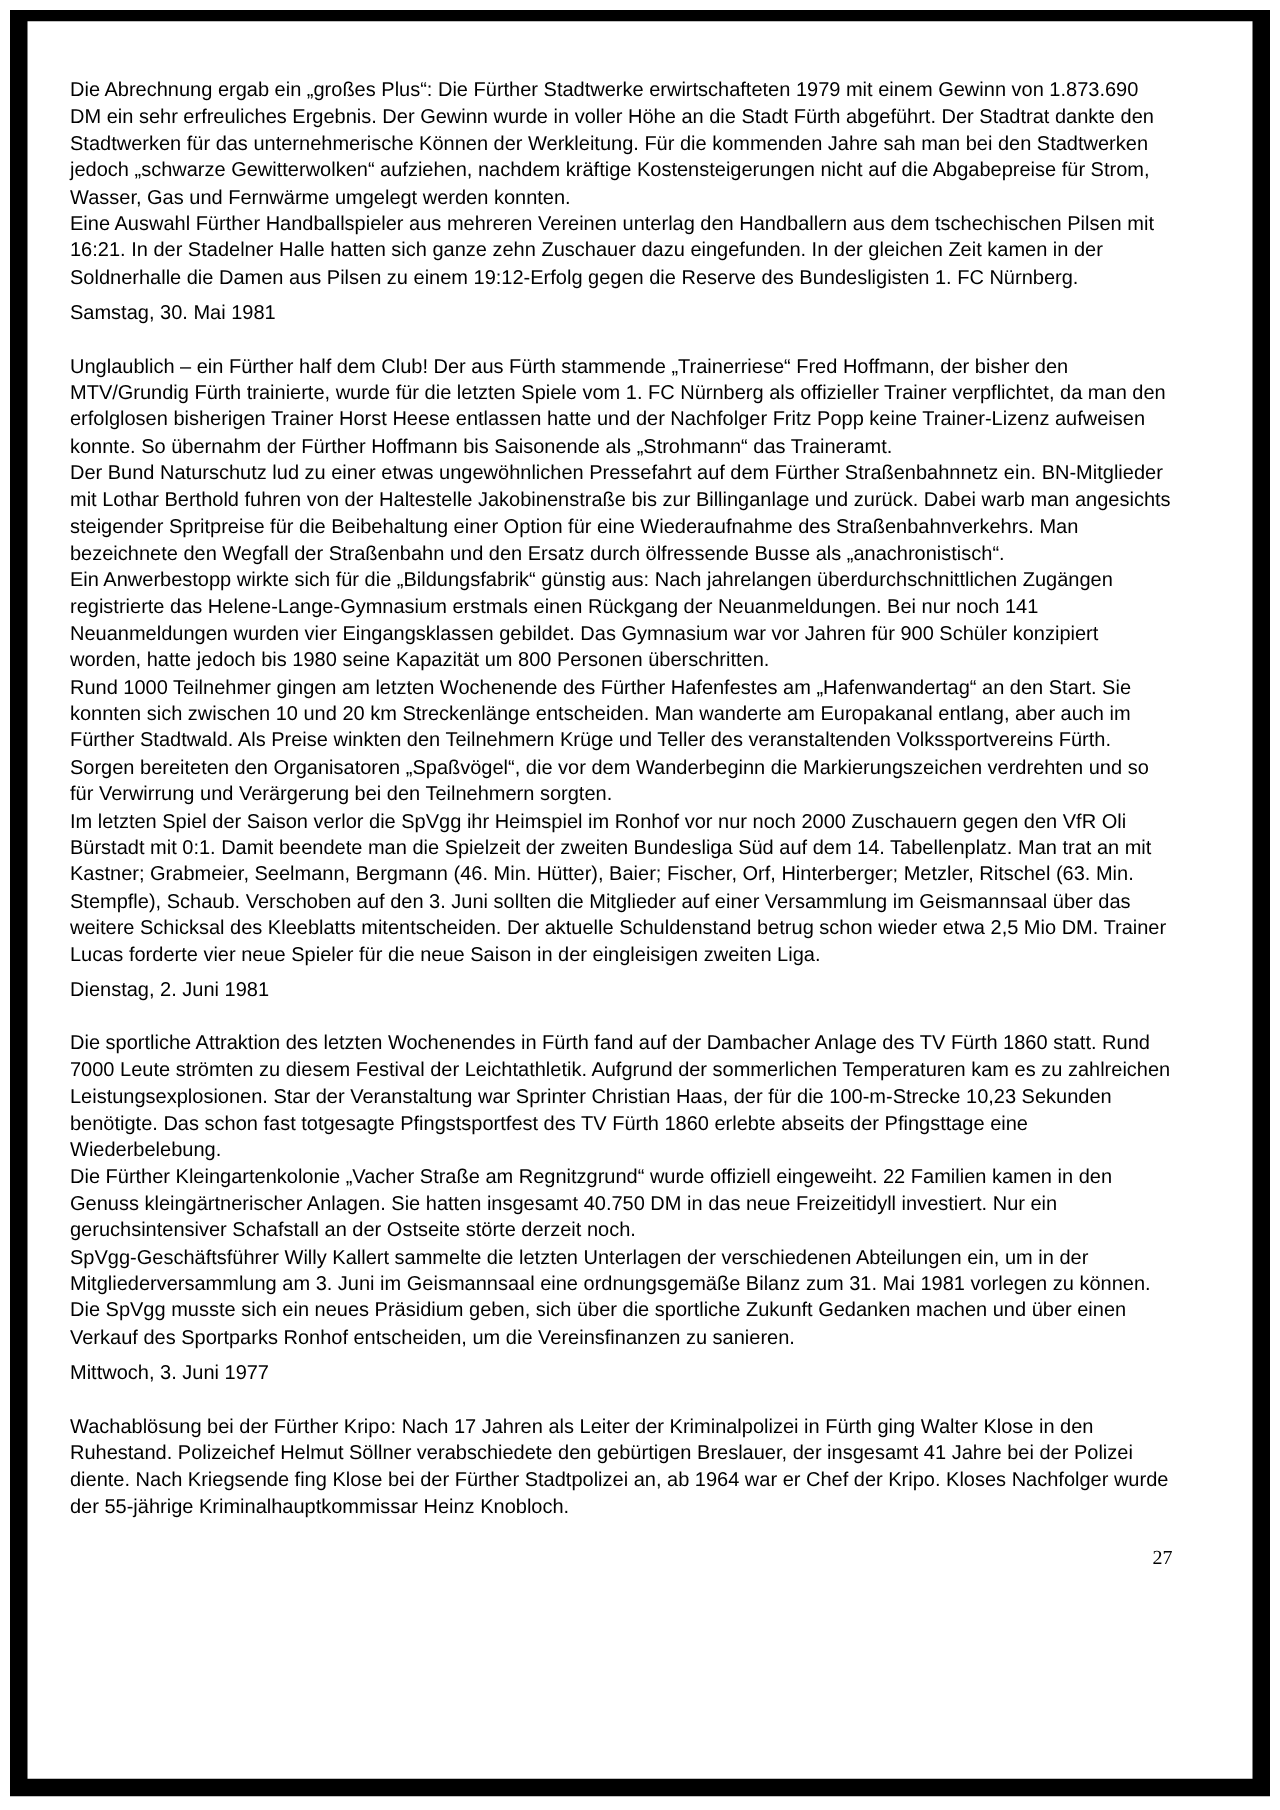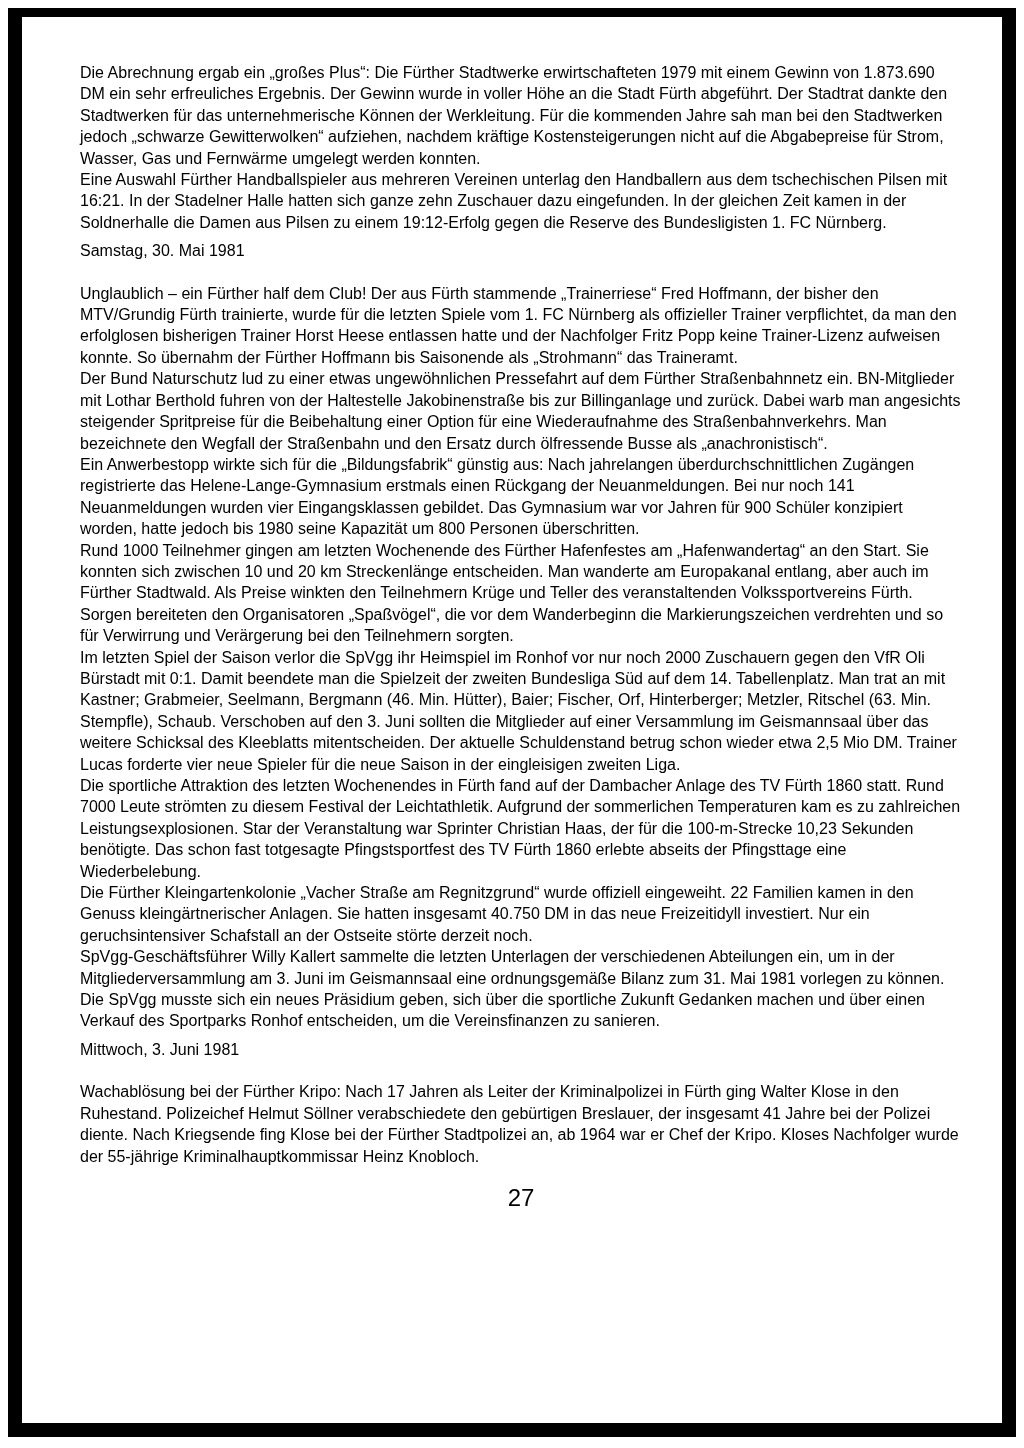--- a/index.html
+++ b/index.html
@@ -24,57 +24,58 @@
     left: 8px;
     right: 8px;
     bottom: 11px;
     border-style: solid;
     border-color: #000000;
     border-width: 9px 14px 14px 14px;
     pointer-events: none;
   }
   .content {
     position: absolute;
-    left: 80px;
+    left: 56px;
     top: 62px;
     width: 882px;
     font-size: 16px;
     line-height: 21.4px;
     text-align: left;
   }
   .para {
     margin: 0;
     white-space: normal;
   }
   .heading {
     font-weight: normal;
     margin: 7px 0 21px 0;
   }
   .page-number {
     margin-top: 20px;
-    text-align: center;
-    font-family: Liberation Sans, sans-serif;
-    font-size: 24px;
+    text-align: right;
+    font-family: Liberation Serif, serif;
+    font-size: 16px;
   }
 </style>
 </head>
 <body>
 
 <div class="page">
   <div class="scan-frame"></div>
   <div class="content" id="content">
 
   <div class="para">Die Abrechnung ergab ein „großes Plus“: Die Fürther Stadtwerke erwirtschafteten 1979 mit einem Gewinn von 1.873.690 DM ein sehr erfreuliches Ergebnis. Der Gewinn wurde in voller Höhe an die Stadt Fürth abgeführt. Der Stadtrat dankte den Stadtwerken für das unternehmerische Können der Werkleitung. Für die kommenden Jahre sah man bei den Stadtwerken jedoch „schwarze Gewitterwolken“ aufziehen, nachdem kräftige Kostensteigerungen nicht auf die Abgabepreise für Strom, Wasser, Gas und Fernwärme umgelegt werden konnten.</div>
       <div class="para">Eine Auswahl Fürther Handballspieler aus mehreren Vereinen unterlag den Handballern aus dem tschechischen Pilsen mit 16:21. In der Stadelner Halle hatten sich ganze zehn Zuschauer dazu eingefunden. In der gleichen Zeit kamen in der Soldnerhalle die Damen aus Pilsen zu einem 19:12-Erfolg gegen die Reserve des Bundesligisten 1. FC Nürnberg.</div>
       <div class="heading">Samstag, 30. Mai 1981</div>
       <div class="para">Unglaublich – ein Fürther half dem Club! Der aus Fürth stammende „Trainerriese“ Fred Hoffmann, der bisher den MTV/Grundig Fürth trainierte, wurde für die letzten Spiele vom 1. FC Nürnberg als offizieller Trainer verpflichtet, da man den erfolglosen bisherigen Trainer Horst Heese entlassen hatte und der Nachfolger Fritz Popp keine Trainer-Lizenz aufweisen konnte. So übernahm der Fürther Hoffmann bis Saisonende als „Strohmann“ das Traineramt.</div>
       <div class="para">Der Bund Naturschutz lud zu einer etwas ungewöhnlichen Pressefahrt auf dem Fürther Straßenbahnnetz ein. BN-Mitglieder mit Lothar Berthold fuhren von der Haltestelle Jakobinenstraße bis zur Billinganlage und zurück. Dabei warb man angesichts steigender Spritpreise für die Beibehaltung einer Option für eine Wiederaufnahme des Straßenbahnverkehrs. Man bezeichnete den Wegfall der Straßenbahn und den Ersatz durch ölfressende Busse als „anachronistisch“.</div>
       <div class="para">Ein Anwerbestopp wirkte sich für die „Bildungsfabrik“ günstig aus: Nach jahrelangen überdurchschnittlichen Zugängen registrierte das Helene-Lange-Gymnasium erstmals einen Rückgang der Neuanmeldungen. Bei nur noch 141 Neuanmeldungen wurden vier Eingangsklassen gebildet. Das Gymnasium war vor Jahren für 900 Schüler konzipiert worden, hatte jedoch bis 1980 seine Kapazität um 800 Personen überschritten.</div>
       <div class="para">Rund 1000 Teilnehmer gingen am letzten Wochenende des Fürther Hafenfestes am „Hafenwandertag“ an den Start. Sie konnten sich zwischen 10 und 20 km Streckenlänge entscheiden. Man wanderte am Europakanal entlang, aber auch im Fürther Stadtwald. Als Preise winkten den Teilnehmern Krüge und Teller des veranstaltenden Volkssportvereins Fürth. Sorgen bereiteten den Organisatoren „Spaßvögel“, die vor dem Wanderbeginn die Markierungszeichen verdrehten und so für Verwirrung und Verärgerung bei den Teilnehmern sorgten.</div>
       <div class="para">Im letzten Spiel der Saison verlor die SpVgg ihr Heimspiel im Ronhof vor nur noch 2000 Zuschauern gegen den VfR Oli Bürstadt mit 0:1. Damit beendete man die Spielzeit der zweiten Bundesliga Süd auf dem 14. Tabellenplatz. Man trat an mit Kastner; Grabmeier, Seelmann, Bergmann (46. Min. Hütter), Baier; Fischer, Orf, Hinterberger; Metzler, Ritschel (63. Min. Stempfle), Schaub. Verschoben auf den 3. Juni sollten die Mitglieder auf einer Versammlung im Geismannsaal über das weitere Schicksal des Kleeblatts mitentscheiden. Der aktuelle Schuldenstand betrug schon wieder etwa 2,5 Mio DM. Trainer Lucas forderte vier neue Spieler für die neue Saison in der eingleisigen zweiten Liga.</div>
+      <div class="heading">Dienstag, 2. Juni 1981</div>
       <div class="para">Die sportliche Attraktion des letzten Wochenendes in Fürth fand auf der Dambacher Anlage des TV Fürth 1860 statt. Rund 7000 Leute strömten zu diesem Festival der Leichtathletik. Aufgrund der sommerlichen Temperaturen kam es zu zahlreichen Leistungsexplosionen. Star der Veranstaltung war Sprinter Christian Haas, der für die 100-m-Strecke 10,23 Sekunden benötigte. Das schon fast totgesagte Pfingstsportfest des TV Fürth 1860 erlebte abseits der Pfingsttage eine Wiederbelebung.</div>
       <div class="para">Die Fürther Kleingartenkolonie „Vacher Straße am Regnitzgrund“ wurde offiziell eingeweiht. 22 Familien kamen in den Genuss kleingärtnerischer Anlagen. Sie hatten insgesamt 40.750 DM in das neue Freizeitidyll investiert. Nur ein geruchsintensiver Schafstall an der Ostseite störte derzeit noch.</div>
       <div class="para">SpVgg-Geschäftsführer Willy Kallert sammelte die letzten Unterlagen der verschiedenen Abteilungen ein, um in der Mitgliederversammlung am 3. Juni im Geismannsaal eine ordnungsgemäße Bilanz zum 31. Mai 1981 vorlegen zu können. Die SpVgg musste sich ein neues Präsidium geben, sich über die sportliche Zukunft Gedanken machen und über einen Verkauf des Sportparks Ronhof entscheiden, um die Vereinsfinanzen zu sanieren.</div>
-      <div class="heading">Mittwoch, 3. Juni 1981</div>
+      <div class="heading">Mittwoch, 3. Juni 1977</div>
       <div class="para">Wachablösung bei der Fürther Kripo: Nach 17 Jahren als Leiter der Kriminalpolizei in Fürth ging Walter Klose in den Ruhestand. Polizeichef Helmut Söllner verabschiedete den gebürtigen Breslauer, der insgesamt 41 Jahre bei der Polizei diente. Nach Kriegsende fing Klose bei der Fürther Stadtpolizei an, ab 1964 war er Chef der Kripo. Kloses Nachfolger wurde der 55-jährige Kriminalhauptkommissar Heinz Knobloch.</div>
       <div class="page-number">27</div>
     </div>
 </div>
 
 </body></html>

